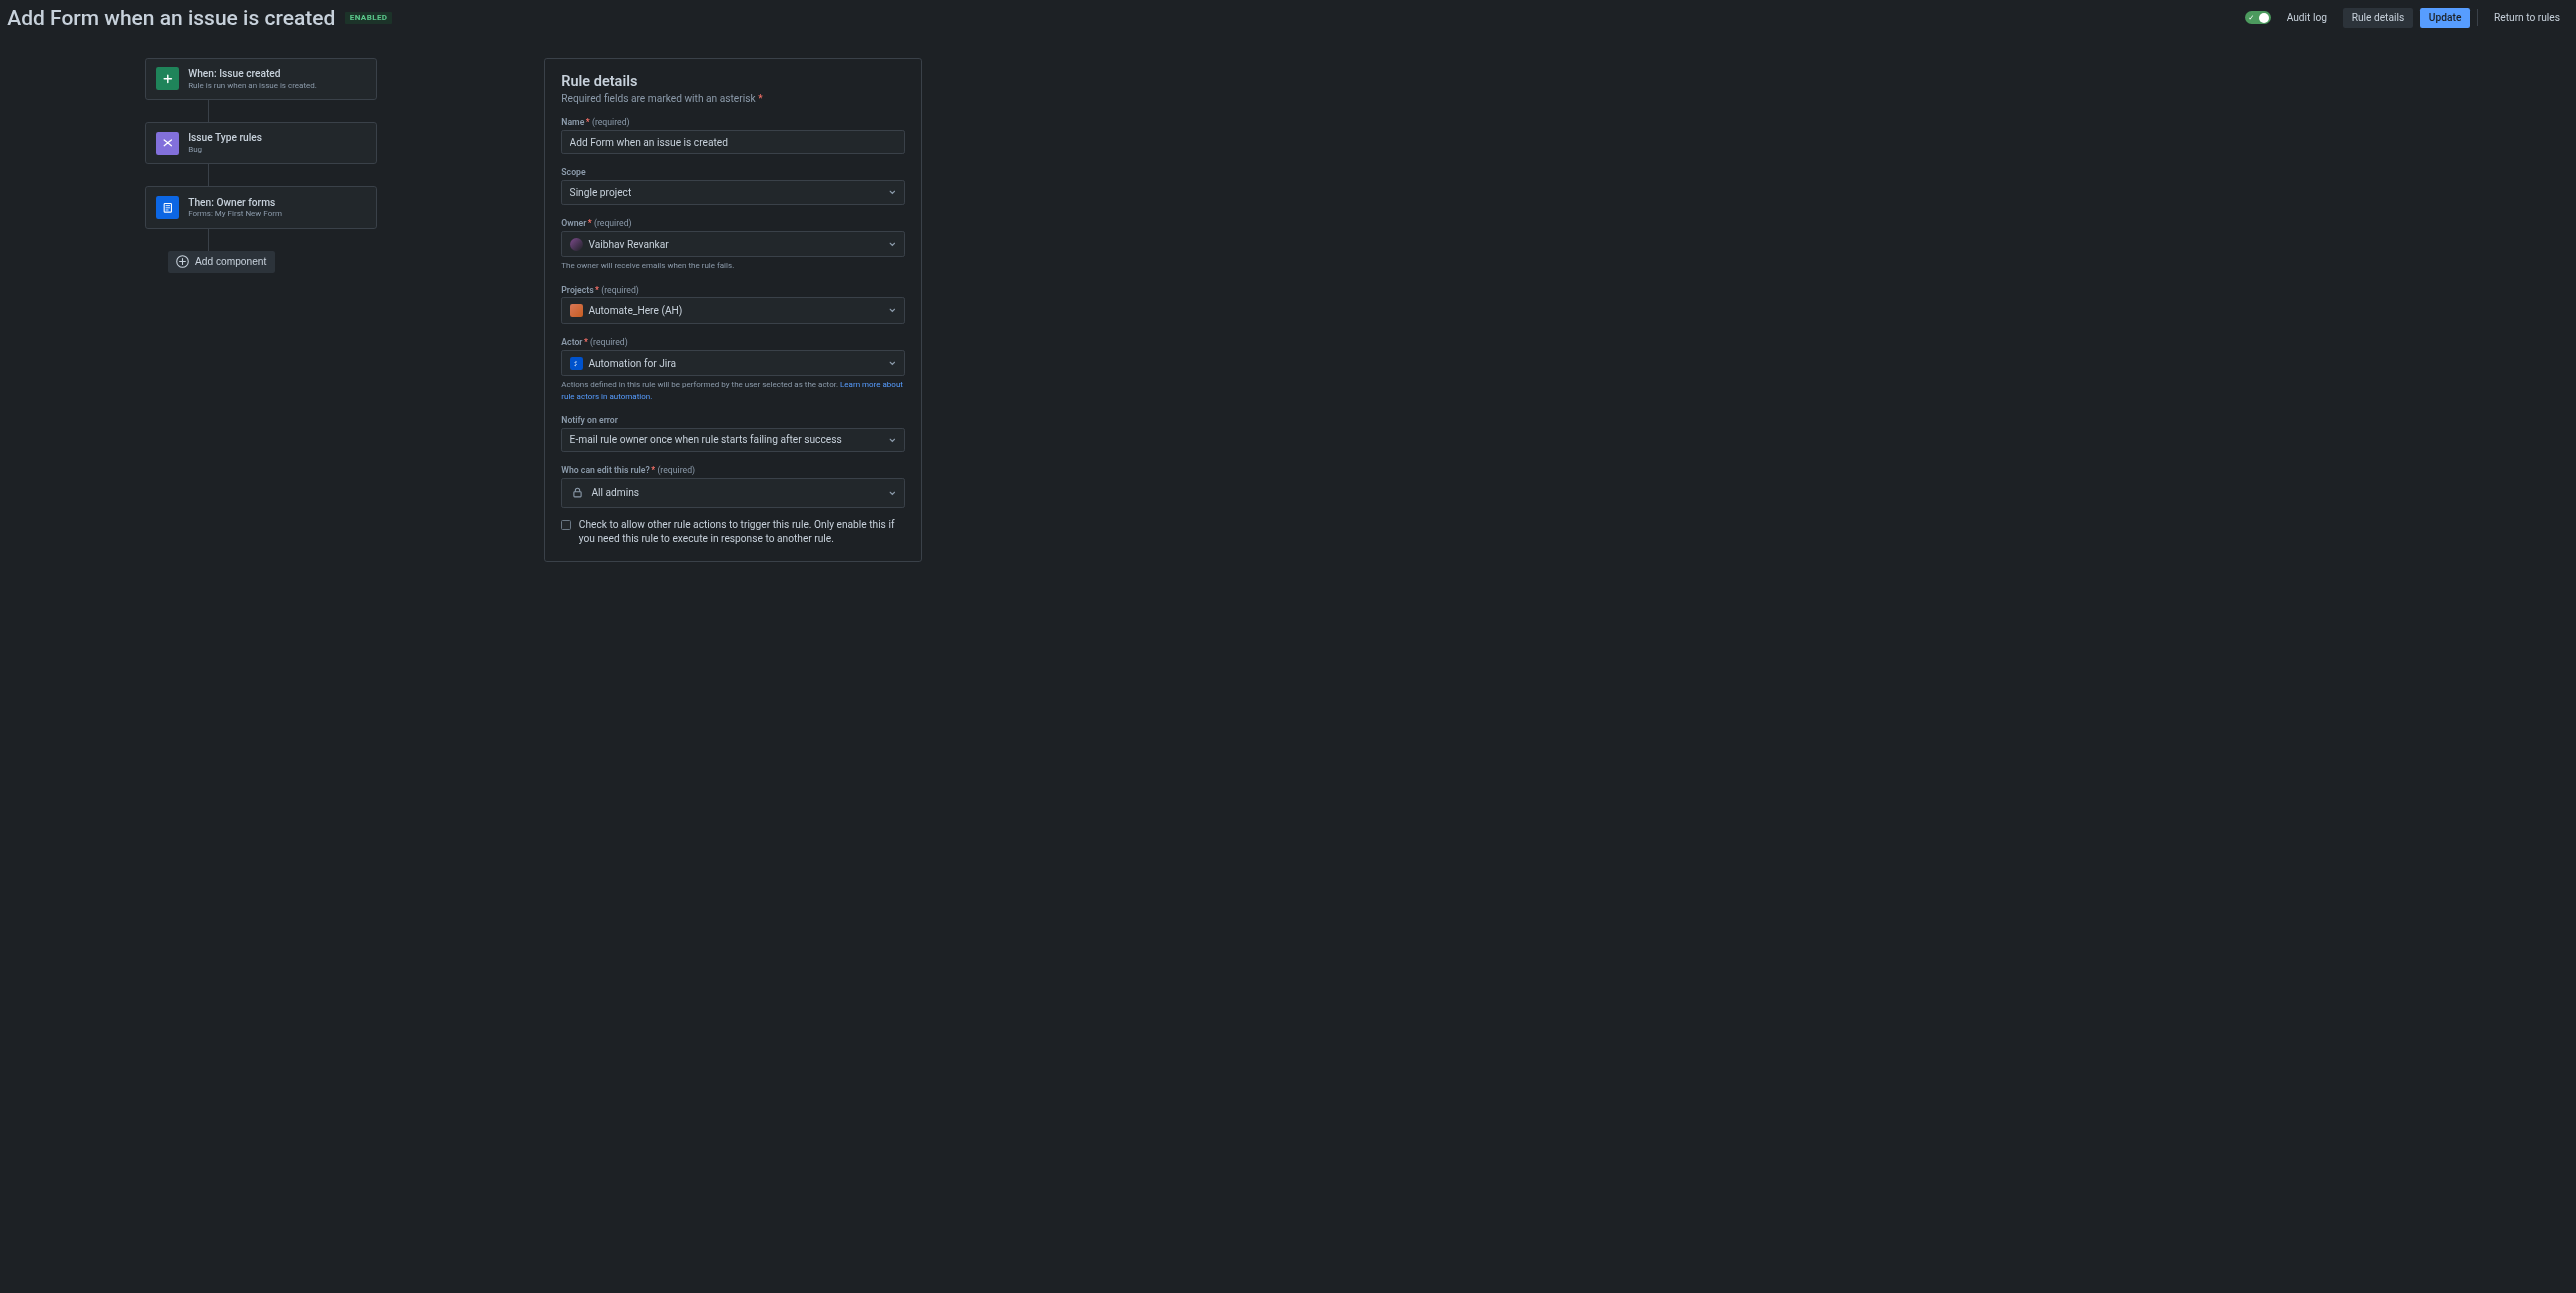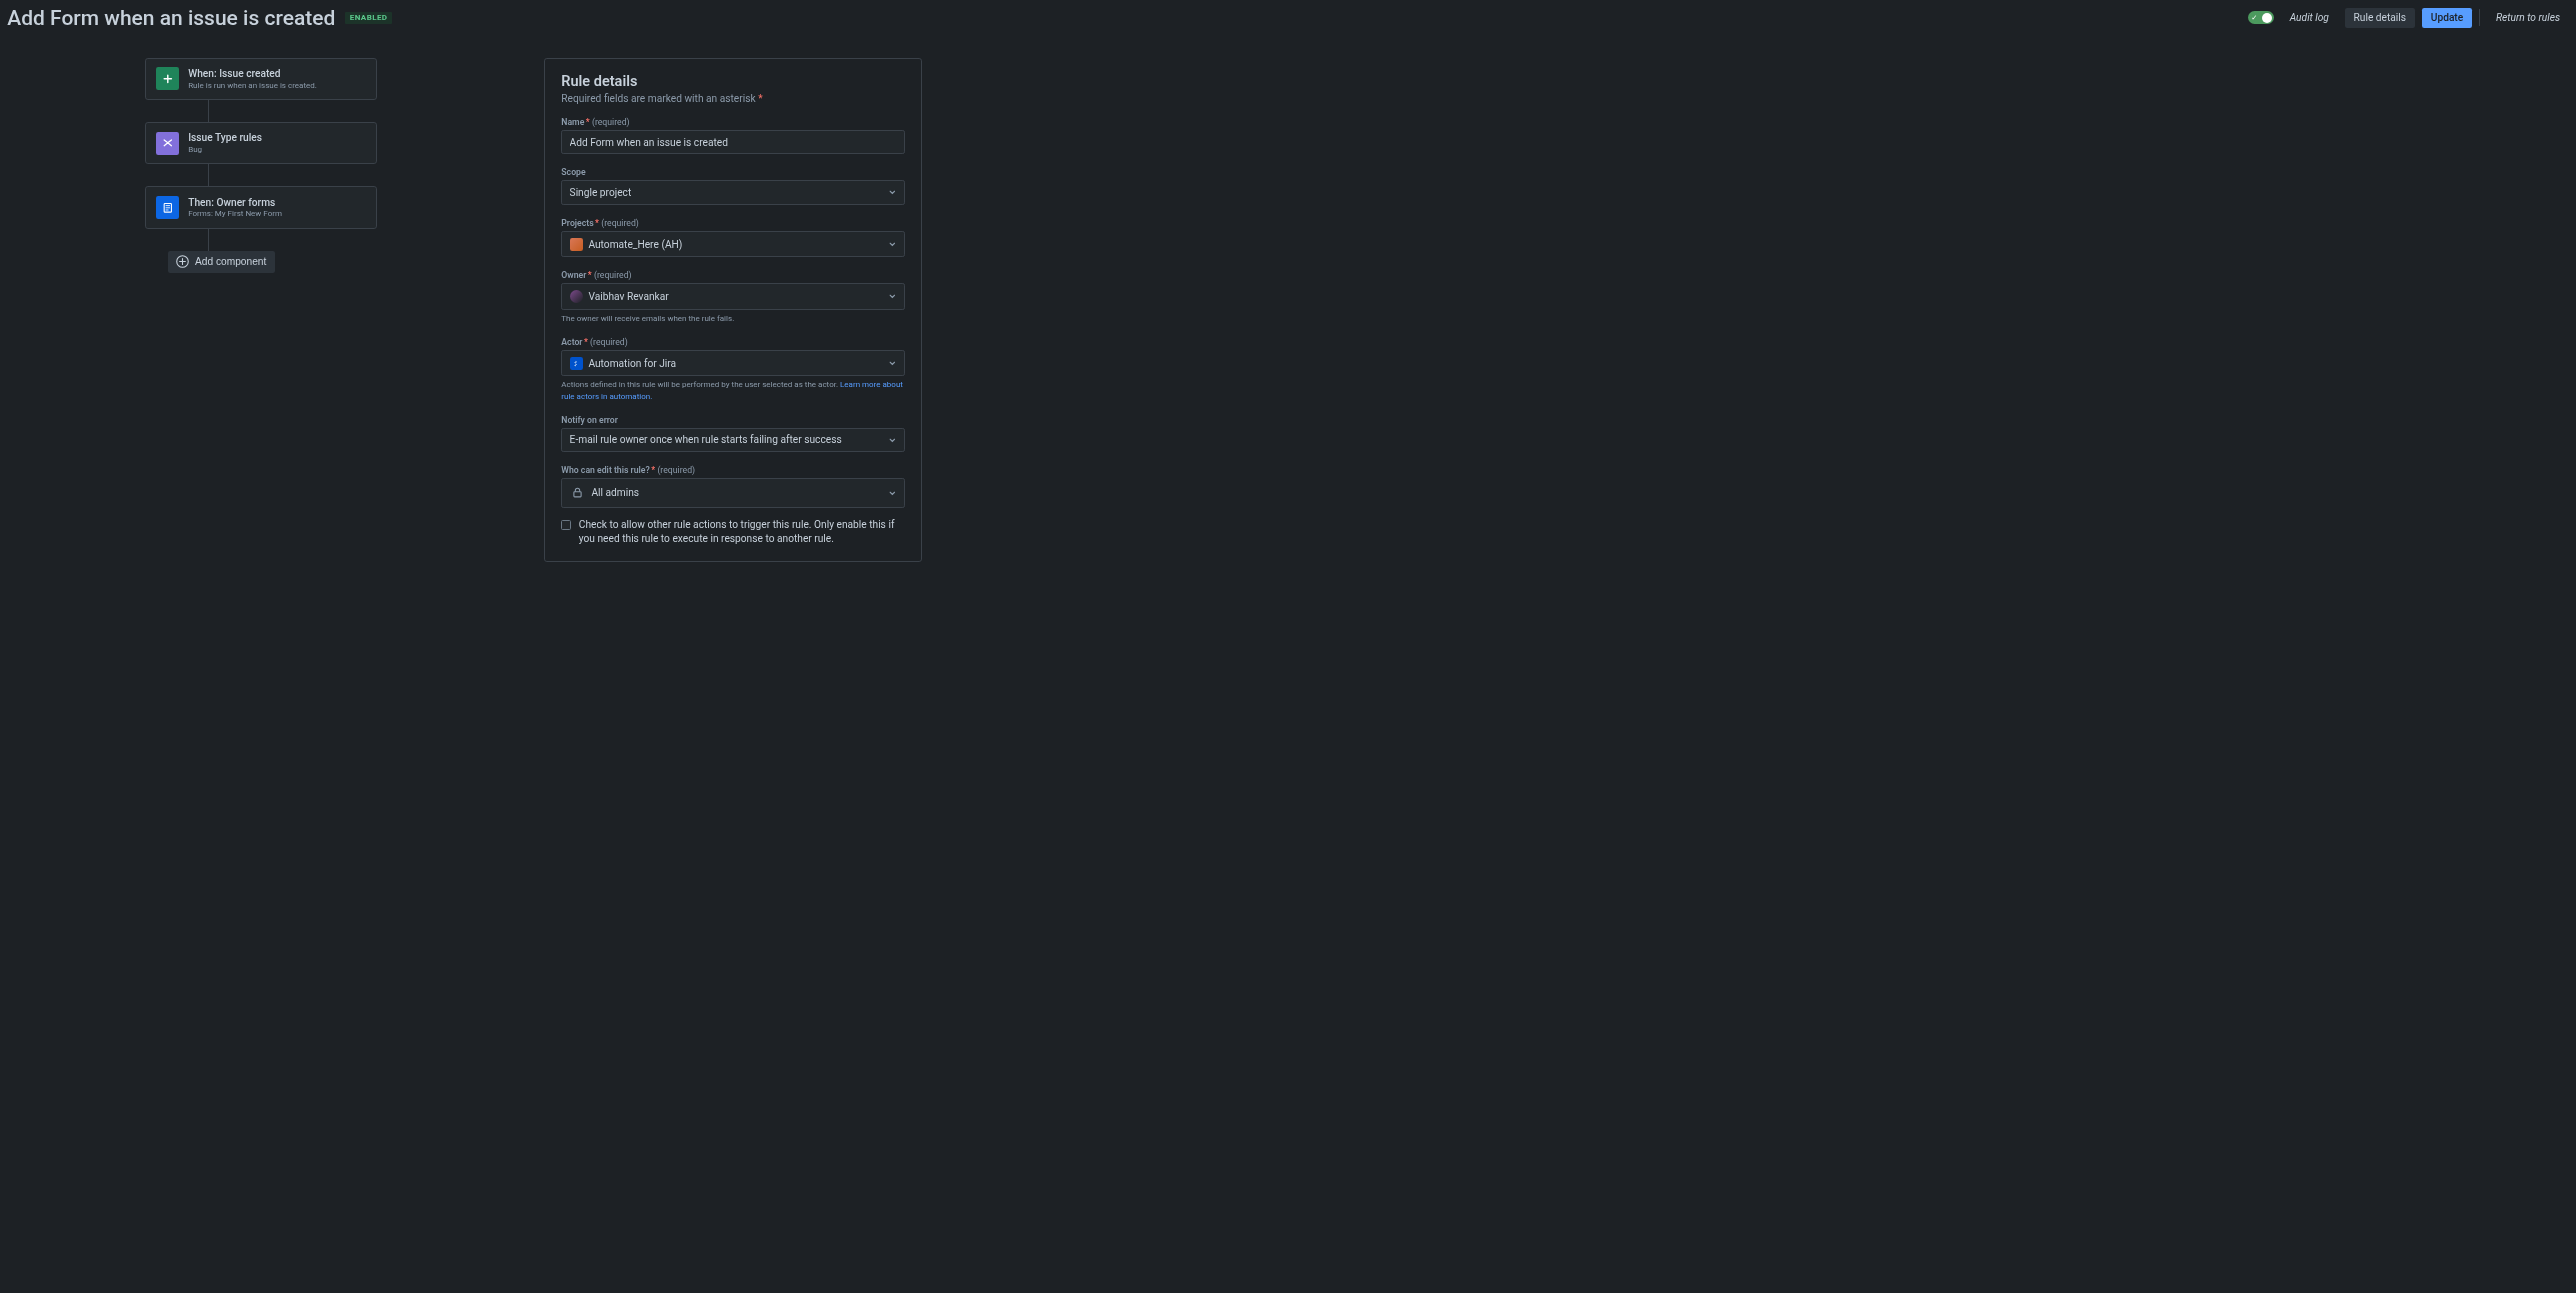--- a/index.html
+++ b/index.html
@@ -61,21 +61,21 @@
       right: 1.5px;
     }
     .btn {
       padding: 4.4px 8.7px;
       border-radius: 2.2px;
       border: none;
       font-size: 10.2px;
       cursor: pointer;
       font-family: inherit;
     }
-    .btn-link { background: transparent; color: #c7d1db; font-style: italic; }
+    .btn-link { background: transparent; color: #c7d1db; }
     .btn-secondary { background: #2c333a; color: #c7d1db; }
     .btn-primary { background: #579dff; color: #1d2125; font-weight: 500; }
     .divider-v { width: 0.7px; height: 17.4px; background: #3a4149; }
 
     .content {
       display: flex;
       gap: 29px;
       padding: 22px 7.3px 7.3px 7.3px;
     }
 
@@ -367,53 +367,53 @@
         <span class="chevron">
           <svg width="8.7" height="8.7" viewBox="0 0 12 12">
               <path d="M3 4.5l3 3 3-3" stroke="currentColor" stroke-width="1.5" fill="none" stroke-linecap="round"></path>
             </svg>
         </span>
       </div>
     </div>
 
     <div class="field">
       <label class="field-label">
+        <span>Owner</span><span class="req">*</span>
+        <span class="required-tag">(required)</span>
+      </label>
+      <div class="select">
+        <span class="select-value">
+          <span class="avatar-round"></span>
+          <span>Vaibhav Revankar</span>
+        </span>
+        <span class="chevron">
+          <svg width="8.7" height="8.7" viewBox="0 0 12 12">
+              <path d="M3 4.5l3 3 3-3" stroke="currentColor" stroke-width="1.5" fill="none" stroke-linecap="round"></path>
+            </svg>
+        </span>
+      </div>
+      <div class="help-text">The owner will receive emails when the rule fails.</div>
+    </div>
+
+    <div class="field">
+      <label class="field-label">
         <span>Projects</span><span class="req">*</span>
         <span class="required-tag">(required)</span>
       </label>
       <div class="select">
         <span class="select-value">
           <span class="avatar-sq"></span>
           <span>Automate_Here (AH)</span>
         </span>
         <span class="chevron">
           <svg width="8.7" height="8.7" viewBox="0 0 12 12">
               <path d="M3 4.5l3 3 3-3" stroke="currentColor" stroke-width="1.5" fill="none" stroke-linecap="round"></path>
             </svg>
         </span>
       </div>
-    </div>
-
-    <div class="field">
-      <label class="field-label">
-        <span>Owner</span><span class="req">*</span>
-        <span class="required-tag">(required)</span>
-      </label>
-      <div class="select">
-        <span class="select-value">
-          <span class="avatar-round"></span>
-          <span>Vaibhav Revankar</span>
-        </span>
-        <span class="chevron">
-          <svg width="8.7" height="8.7" viewBox="0 0 12 12">
-              <path d="M3 4.5l3 3 3-3" stroke="currentColor" stroke-width="1.5" fill="none" stroke-linecap="round"></path>
-            </svg>
-        </span>
-      </div>
-      <div class="help-text">The owner will receive emails when the rule fails.</div>
     </div>
 
     <div class="field">
       <label class="field-label">
         <span>Actor</span><span class="req">*</span>
         <span class="required-tag">(required)</span>
       </label>
       <div class="select">
         <span class="select-value">
           <span class="avatar-jira">

